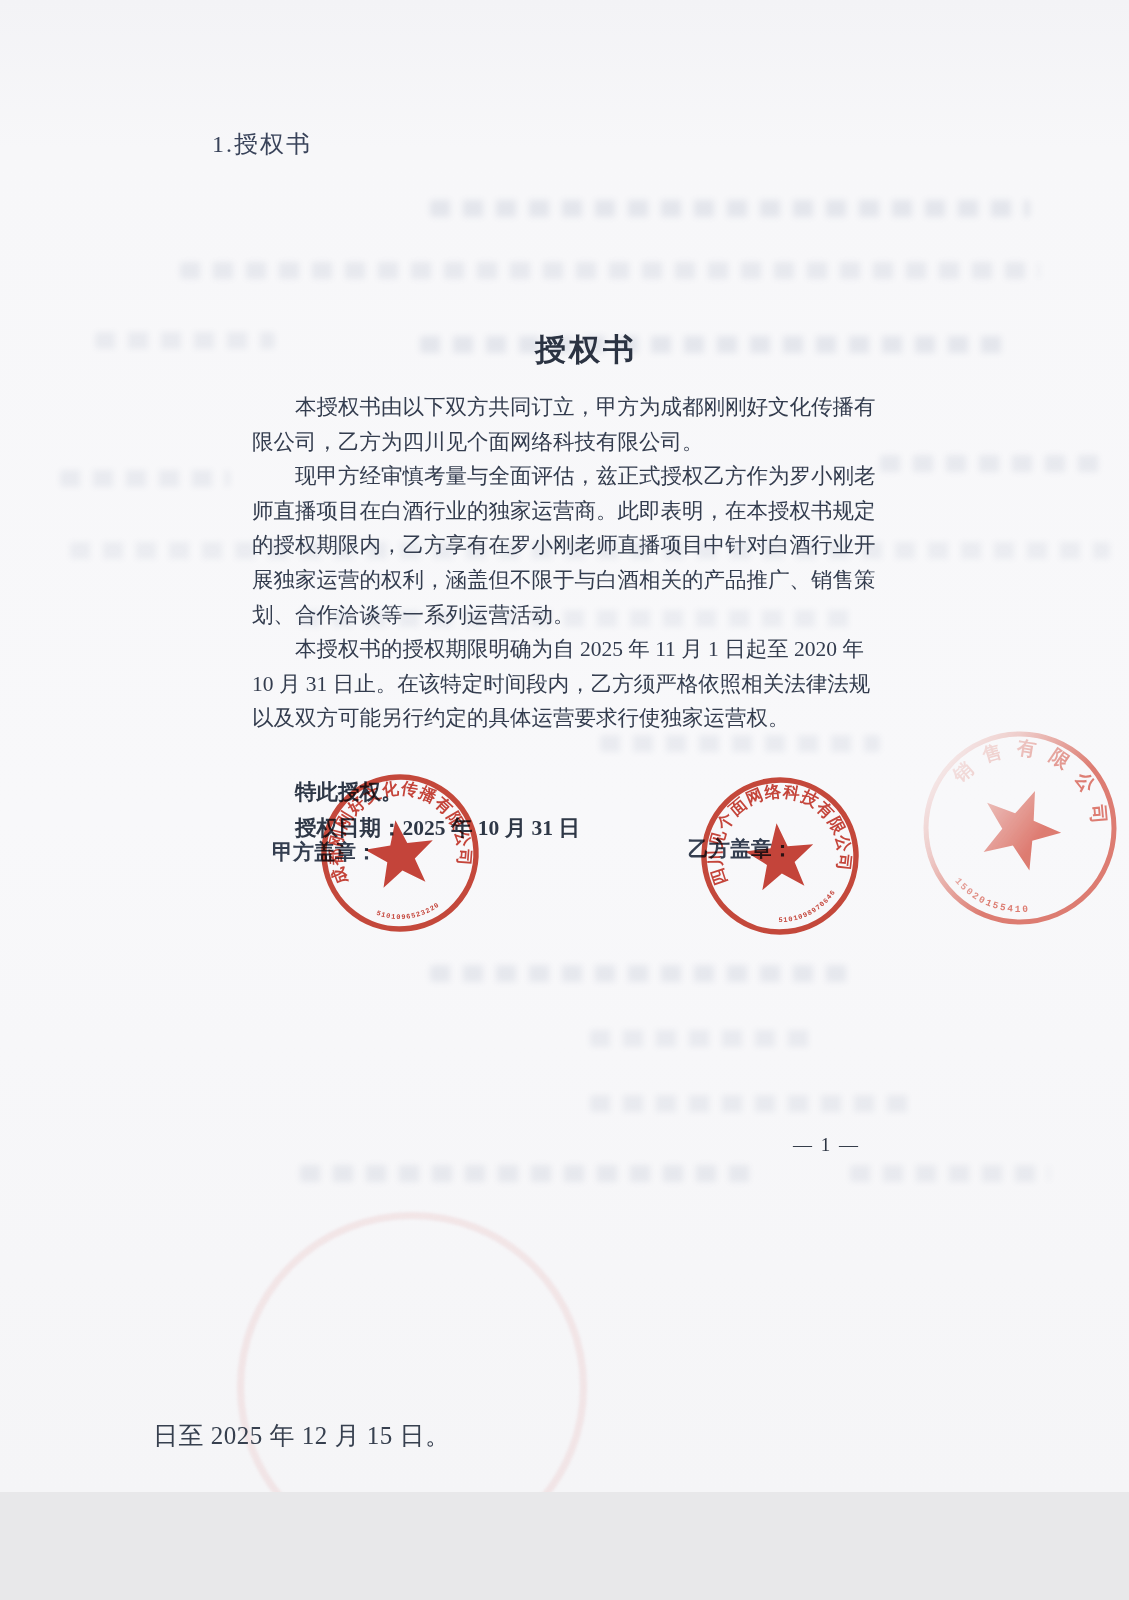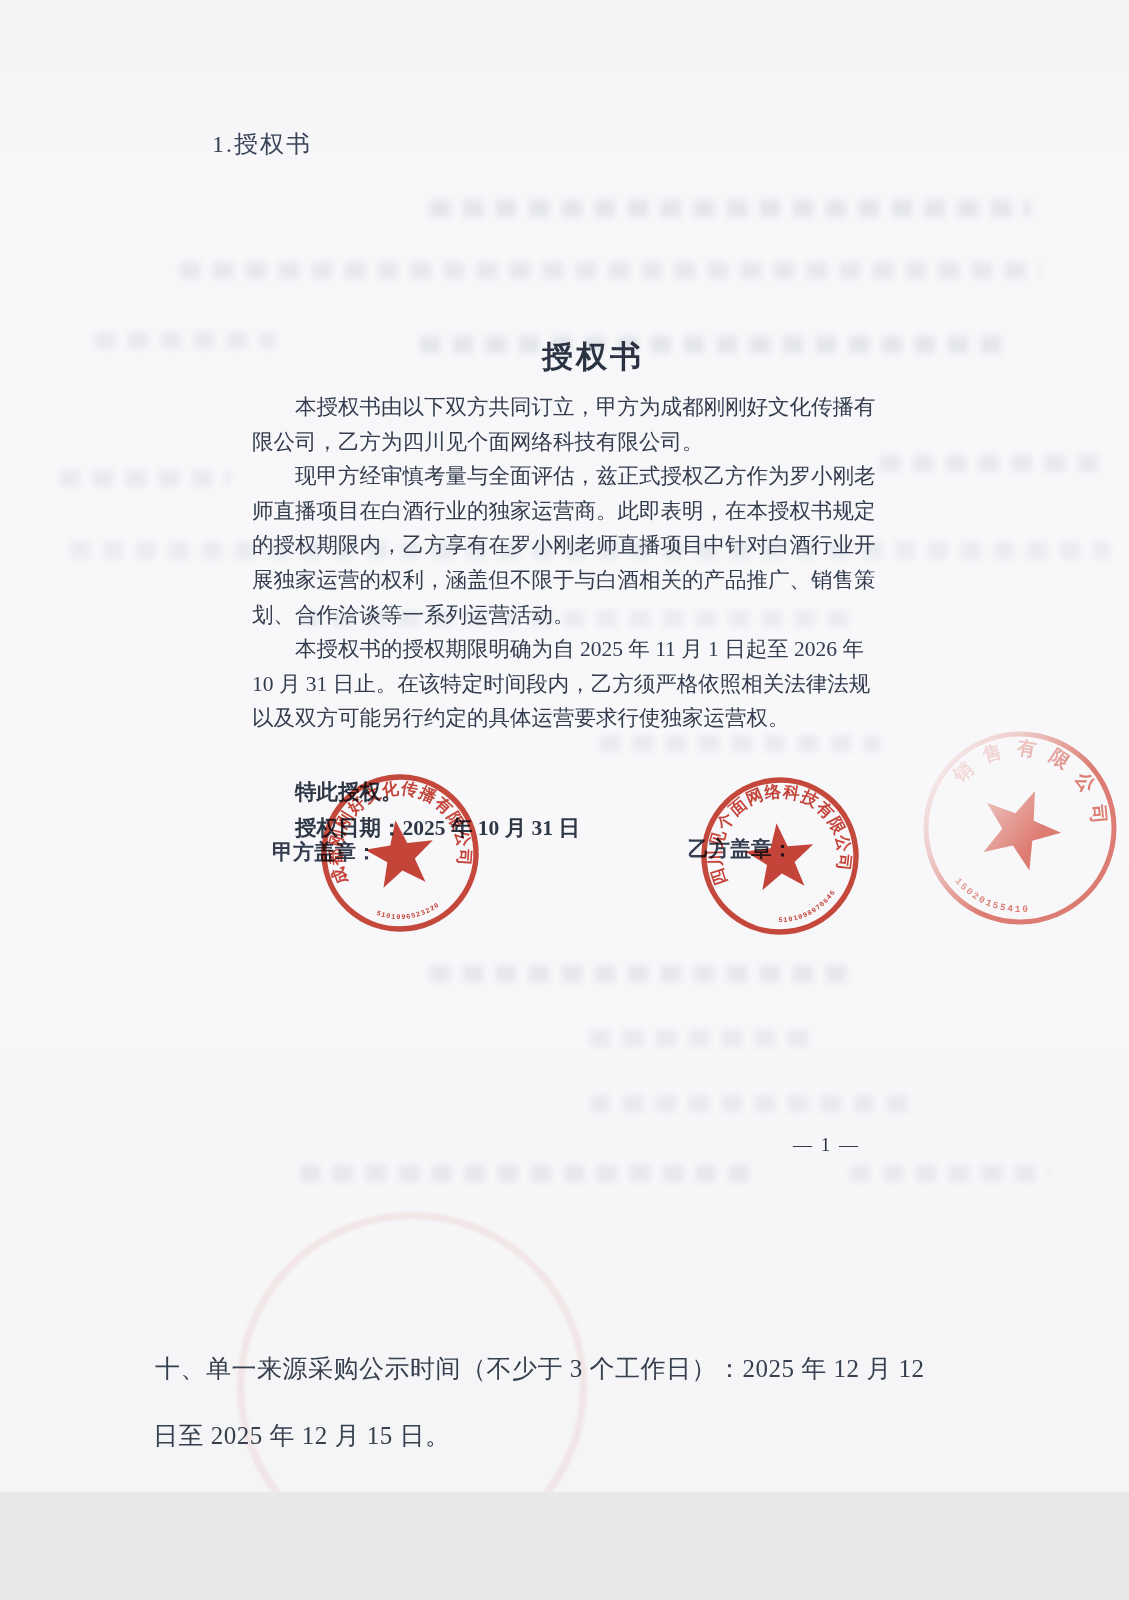--- a/index.html
+++ b/index.html
@@ -7,21 +7,21 @@
     position:relative;
     width:1129px;height:1492px;
     margin:0 auto;
     background:linear-gradient(180deg,#f3f3f6 0%,#f7f7f9 10%,#f8f8fa 55%,#f5f5f7 100%);
     overflow:hidden;
     font-family:"Liberation Serif","DejaVu Serif",serif;
     color:#323b4d;
   }
   
   .attachment-label{position:absolute;left:212px;top:128px;font-size:24px;letter-spacing:2px;color:#39435a;}
-  .doc-title{position:absolute;left:524px;top:318px;margin:18px;font-size:31px;font-weight:bold;letter-spacing:3px;color:#2b3342;}
+  .doc-title{position:absolute;left:524px;top:318px;margin:11px;font-size:31px;font-weight:bold;letter-spacing:3px;color:#2b3342;}
   .doc-body{
     position:absolute;left:252px;top:390px;width:680px;
     font-size:21.5px;line-height:34.6px;white-space:pre-line;
     color:#333c4e;
   }
   .doc-closing{
     position:absolute;left:252px;top:736px;width:680px;
     font-size:21.5px;line-height:36px;white-space:pre-line;
     font-weight:bold;color:#2e3746;margin-top:38px;
   }
@@ -85,21 +85,21 @@
 
   <div class="attachment-label">1.授权书</div>
   <h1 class="doc-title">授权书</h1>
   <div class="doc-body">　　本授权书由以下双方共同订立，甲方为成都刚刚好文化传播有
 限公司，乙方为四川见个面网络科技有限公司。
 　　现甲方经审慎考量与全面评估，兹正式授权乙方作为罗小刚老
 师直播项目在白酒行业的独家运营商。此即表明，在本授权书规定
 的授权期限内，乙方享有在罗小刚老师直播项目中针对白酒行业开
 展独家运营的权利，涵盖但不限于与白酒相关的产品推广、销售策
 划、合作洽谈等一系列运营活动。
-　　本授权书的授权期限明确为自 2025 年 11 月 1 日起至 2026 年
+　　本授权书的授权期限明确为自 2025 年 11 月 1 日起至 2020 年
 10 月 31 日止。在该特定时间段内，乙方须严格依照相关法律法规
 以及双方可能另行约定的具体运营要求行使独家运营权。</div>
   <div class="doc-closing">　　特此授权。
 　　授权日期：2025 年 10 月 31 日</div>
 
   <div class="party-label party-a">甲方盖章：</div>
   <div class="party-label party-b">乙方盖章：</div>
 
   <svg class="stamp stamp-a" width="170" height="170" viewBox="0 0 170 170">
     <defs>
@@ -141,18 +141,17 @@
     <text class="seal-text" text-anchor="middle">
       <textPath href="#arcTopC" startOffset="50%">销售有限公司</textPath>
     </text>
     <text class="seal-serial" text-anchor="middle">
       <textPath href="#arcBotC" startOffset="50%">15020155410</textPath>
     </text>
   </svg>
 
   <div class="inner-page-number">— 1 —</div>
 
-  <div class="clause clause-ten">十、单一来源采购公示时间（不少于 3 个工作日）：2025 年 12 月 12</div>
   <div class="clause clause-ten-cont">日至 2025 年 12 月 15 日。</div>
 
   <div class="footer-page">第 3 页</div>
 
 </div>
 
 </body></html>

